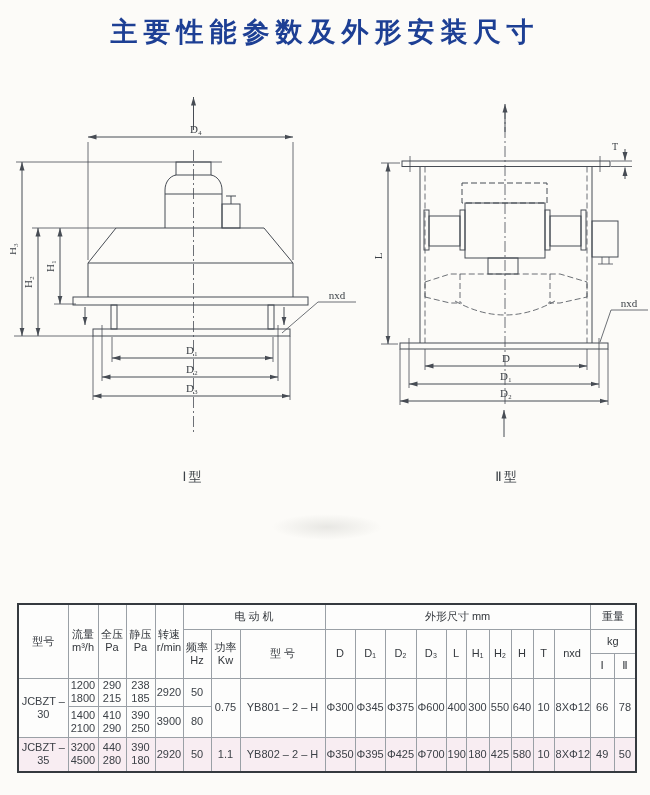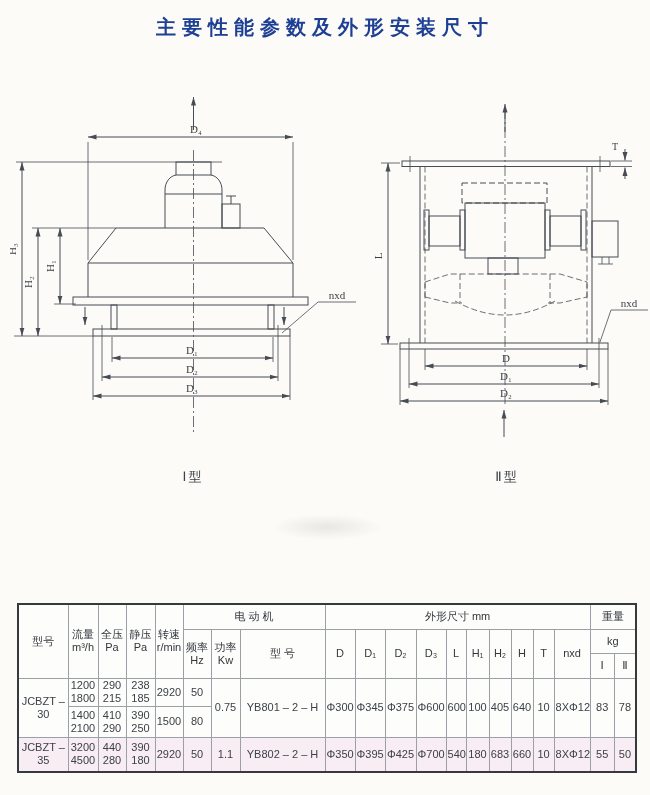--- a/index.html
+++ b/index.html
@@ -1,19 +1,19 @@
 <!DOCTYPE html>
 <html style="--title: #1d3f94; --rule: #d893a6; --alt-row: #f8edf2; --line: #474c54;"><head>
 <meta charset="utf-8">
 <style>
   html,body{margin:0;padding:0;background:#e8e8e8;}
   .page{position:relative;width:650px;height:795px;background:#fcfbf8;overflow:hidden;
         font-family:"Liberation Sans",sans-serif;color:#3c4147;}
   .title{position:absolute;left:0;top:14px;width:650px;text-align:center;margin:0;
-         font-size:20px;font-weight:bold;letter-spacing:6px;color:var(--title,#1d3f94);}
+         font-size:27px;font-weight:bold;letter-spacing:6px;color:var(--title,#1d3f94);}
   svg.diag{position:absolute;}
   svg.diag .ln{stroke:var(--line,#474c54);stroke-width:1;fill:none;}
   svg.diag .thin{stroke-width:0.8;}
   svg.diag .dsh{stroke-dasharray:6 3;}
   svg.diag .cl{stroke-dasharray:11 3 2 3;stroke-width:0.8;}
   svg.diag text{fill:#3b4046;font-family:"Liberation Serif",serif;font-size:11px;}
   svg.diag text.cap{font-size:13px;letter-spacing:2px;}
   .smudge{position:absolute;left:272px;top:514px;width:110px;height:26px;border-radius:50%;
           background:radial-gradient(closest-side,rgba(185,185,180,0.30),rgba(185,185,180,0));}
   table.spec{position:absolute;left:17px;top:603px;width:619px;border-collapse:collapse;
@@ -261,61 +261,61 @@
         <td>238
 185</td>
         <td>2920</td>
         <td>50</td>
         <td rowspan="2">0.75</td>
         <td rowspan="2">YB801 – 2 – H</td>
         <td rowspan="2">Φ300</td>
         <td rowspan="2">Φ345</td>
         <td rowspan="2">Φ375</td>
         <td rowspan="2">Φ600</td>
-        <td rowspan="2">600</td>
-        <td rowspan="2">100</td>
-        <td rowspan="2">405</td>
+        <td rowspan="2">400</td>
+        <td rowspan="2">300</td>
+        <td rowspan="2">550</td>
         <td rowspan="2">640</td>
         <td rowspan="2">10</td>
         <td rowspan="2">8XΦ12</td>
-        <td rowspan="2">83</td>
+        <td rowspan="2">66</td>
         <td rowspan="2">78</td>
       </tr>
       <tr class="rB">
         <td>1400
 2100</td>
         <td>410
 290</td>
         <td>390
 250</td>
-        <td>1500</td>
+        <td>3900</td>
         <td>80</td>
       </tr>
       <tr class="rC alt">
         <td class="model">JCBZT –
 35</td>
         <td>3200
 4500</td>
         <td>440
 280</td>
         <td>390
 180</td>
         <td>2920</td>
         <td>50</td>
         <td>1.1</td>
         <td>YB802 – 2 – H</td>
         <td>Φ350</td>
         <td>Φ395</td>
         <td>Φ425</td>
         <td>Φ700</td>
-        <td>540</td>
+        <td>190</td>
         <td>180</td>
-        <td>683</td>
-        <td>660</td>
+        <td>425</td>
+        <td>580</td>
         <td>10</td>
         <td>8XΦ12</td>
-        <td>55</td>
+        <td>49</td>
         <td>50</td>
       </tr>
     </tbody>
   </table>
 
 </div>
 
 </body></html>

